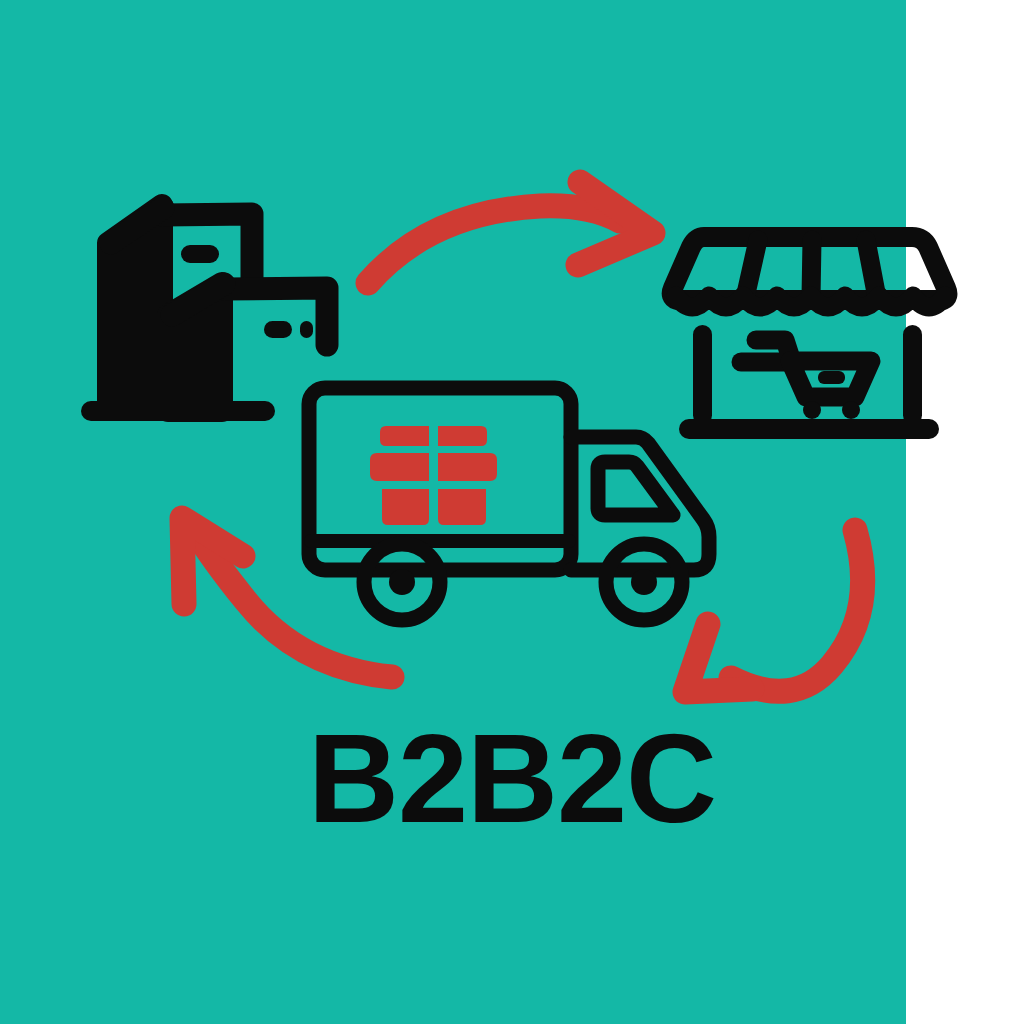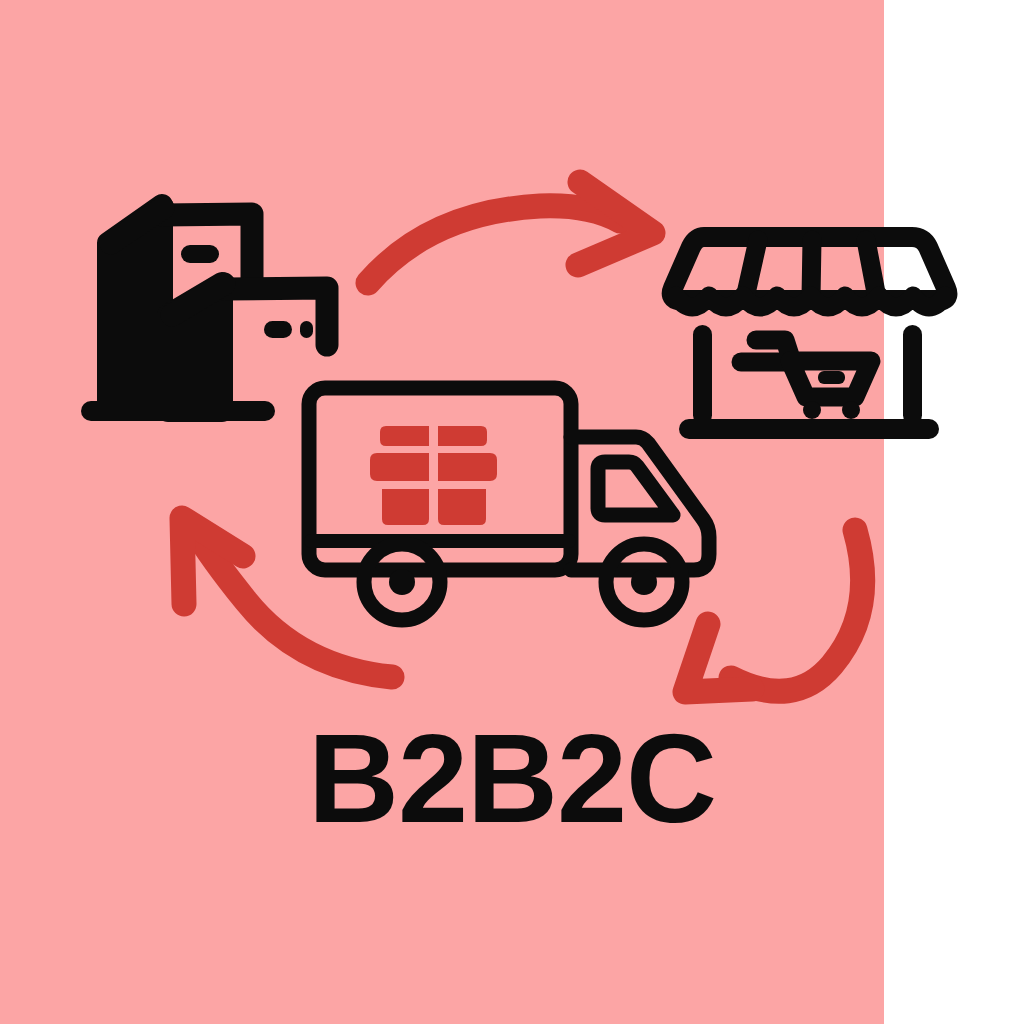--- a/index.html
+++ b/index.html
@@ -11,21 +11,22 @@
   body {
     width: 1024px;
     height: 1024px;
     overflow: hidden;
     font-family: "Liberation Sans", sans-serif;
   }
   #illustration {
     position: relative;
     width: 884px;
     height: 1024px;
-    background: #fca5a5;
+    background: #14b8a6;
+    padding-left: 22px;
   }
   #illustration svg.canvas {
     position: absolute;
     top: 0;
     left: 0;
     width: 1024px;
     height: 1024px;
     display: block;
   }
   .label-text {

